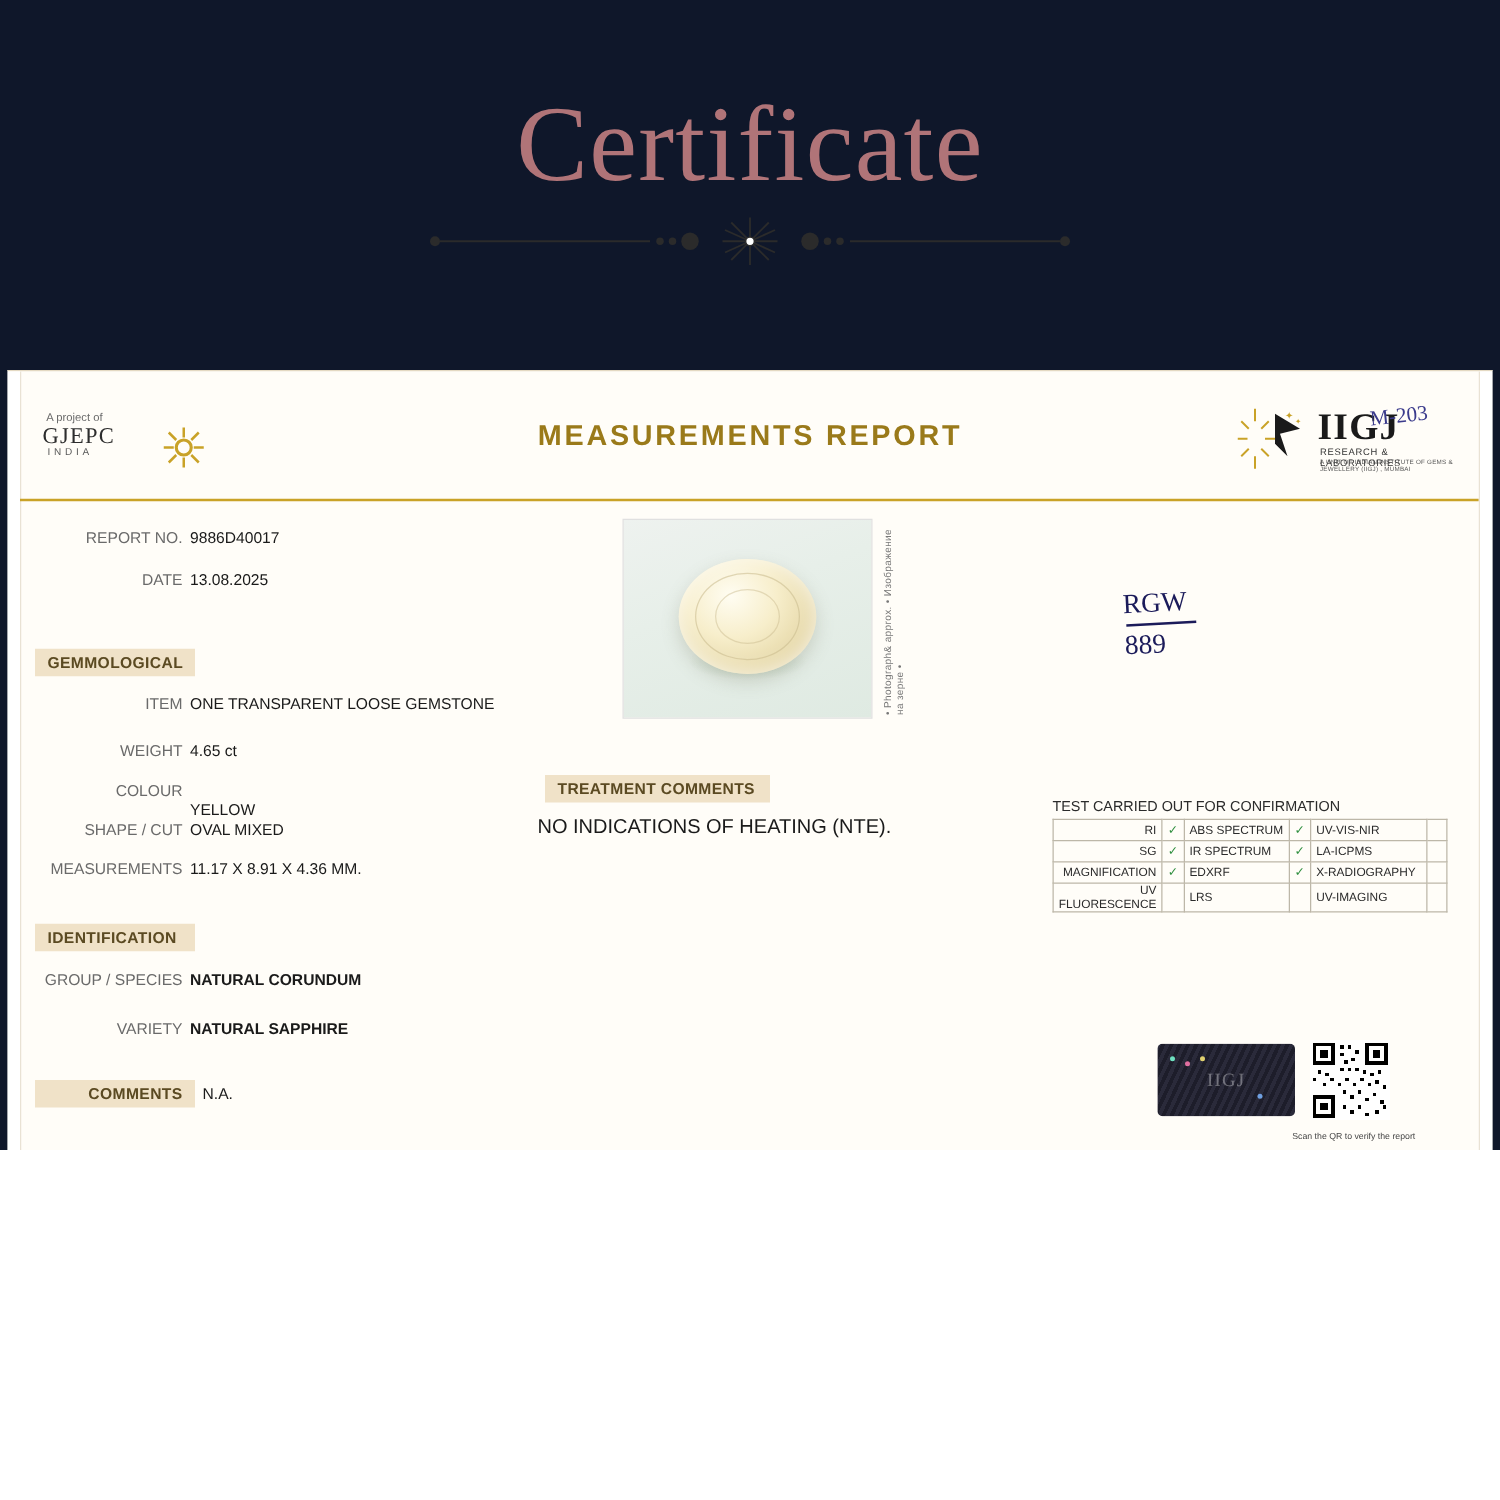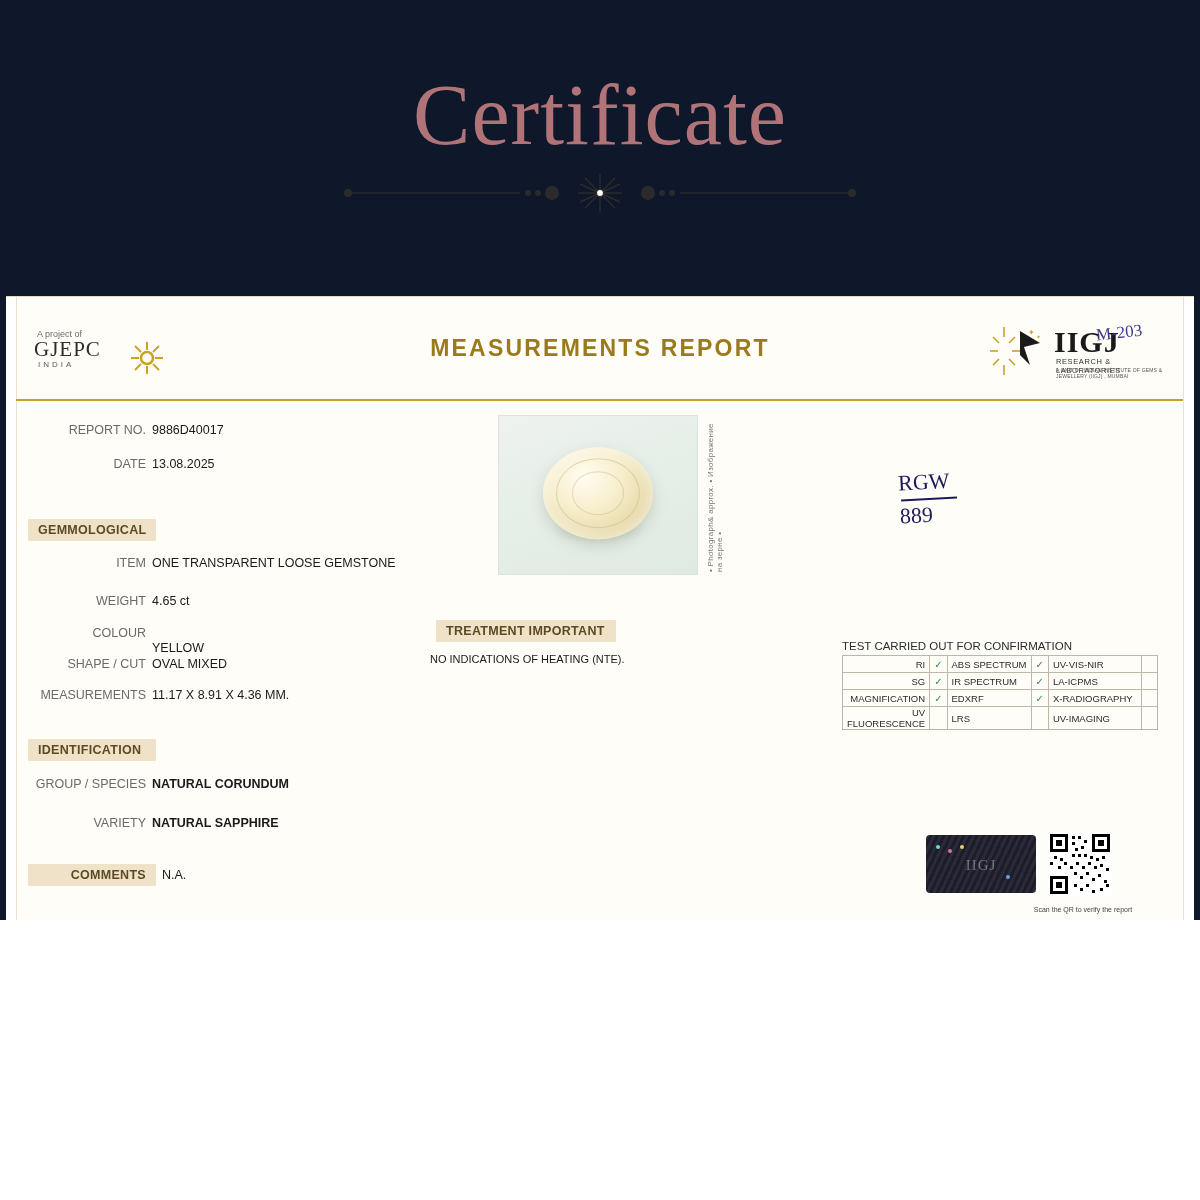--- a/index.html
+++ b/index.html
@@ -70,21 +70,21 @@
   }
 
   
   .gjepc {
     position: absolute; left: 28px; top: 32px;
     width: 130px; color: #4a4a4a;
   }
   .gjepc .proj { font-size: 9px; color: #6b6b6b; margin-left: 3px; }
   .gjepc .name {
     font-family: "Liberation Serif", serif;
-    font-size: 21px; letter-spacing: 1px; color: #2d2d2d; line-height: 1;
+    font-size: 18px; letter-spacing: 1px; color: #2d2d2d; line-height: 1;
   }
   .gjepc .india { font-size: 8px; letter-spacing: 3px; color: #5a5a5a; margin-left: 4px;}
   .gjepc .sun {
     position: absolute; right: 0px; top: 12px;
     width: 34px; height: 34px;
   }
 
   
   .iigj {
     position: absolute; right: 22px; top: 24px;
@@ -177,21 +177,21 @@
   .hand-rgw .line {
     width: 56px; height: 1.5px; background: #1b1b5a; margin: 3px 0 2px 2px;
   }
   .hand-num {
     font-family: "Liberation Serif", serif;
     font-size: 22px; color: #1b1b5a;
   }
 
   
   .treat-band { left: 430px; top: 323px; width: 180px; }
-  .treat-text { position: absolute; left: 424px; top: 356px; font-size: 11px; color: #1a1a1a; }
+  .treat-text { position: absolute; left: 424px; top: 356px; font-size: 16px; color: #1a1a1a; }
 
   
   .test-title {
     position: absolute; left: 836px; top: 343px;
     font-size: 11.5px; color: #2b2b2b;
   }
   table.tests {
     position: absolute; left: 836px; top: 358px;
     border-collapse: collapse;
     font-size: 9.5px;
@@ -388,21 +388,21 @@
       <div class="gem"></div>
     </div>
     <div class="photo-note">• Photograph&amp; approx. • Изображение на зерне •</div>
 
     <div class="hand-rgw">
       <span>RGW</span>
       <div class="line"></div>
       <span class="hand-num">889</span>
     </div>
 
-    <div class="section-band treat-band">TREATMENT IMPORTANT</div>
+    <div class="section-band treat-band">TREATMENT COMMENTS</div>
     <div class="treat-text">NO INDICATIONS OF HEATING (NTE).</div>
 
     <div class="test-title">TEST CARRIED OUT FOR CONFIRMATION</div>
     <table class="tests">
       <tbody>
           <tr>
         <td class="lbl">RI</td>
         <td class="chk">✓</td>
         <td class="lbl2">ABS SPECTRUM</td>
         <td class="chk">✓</td>

